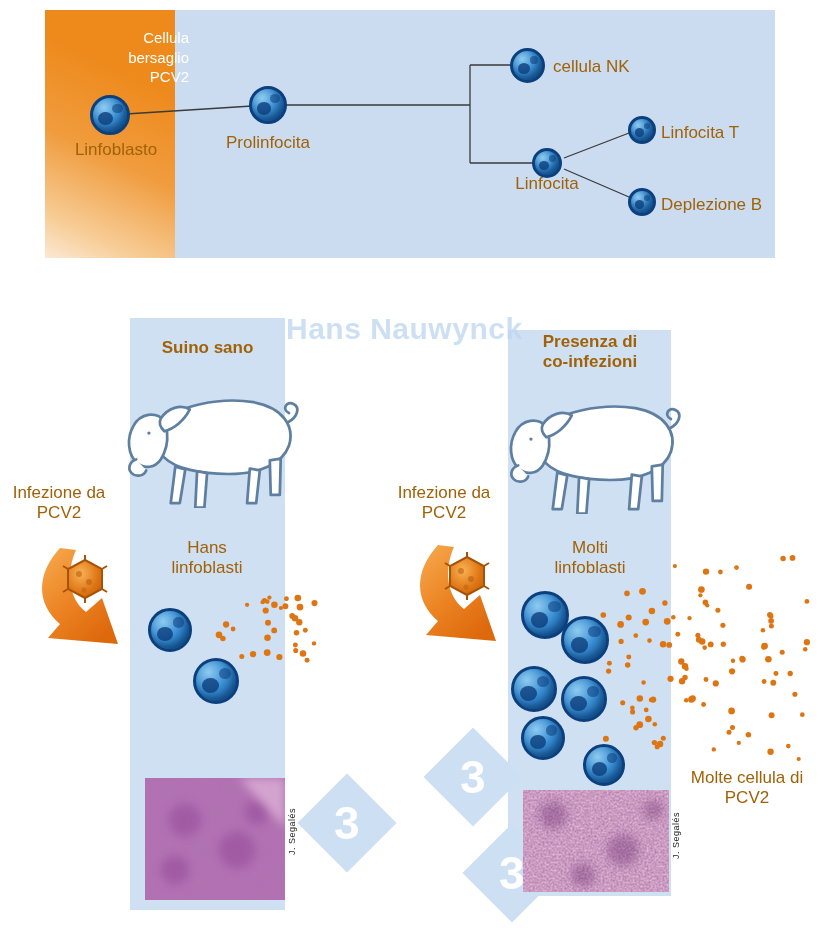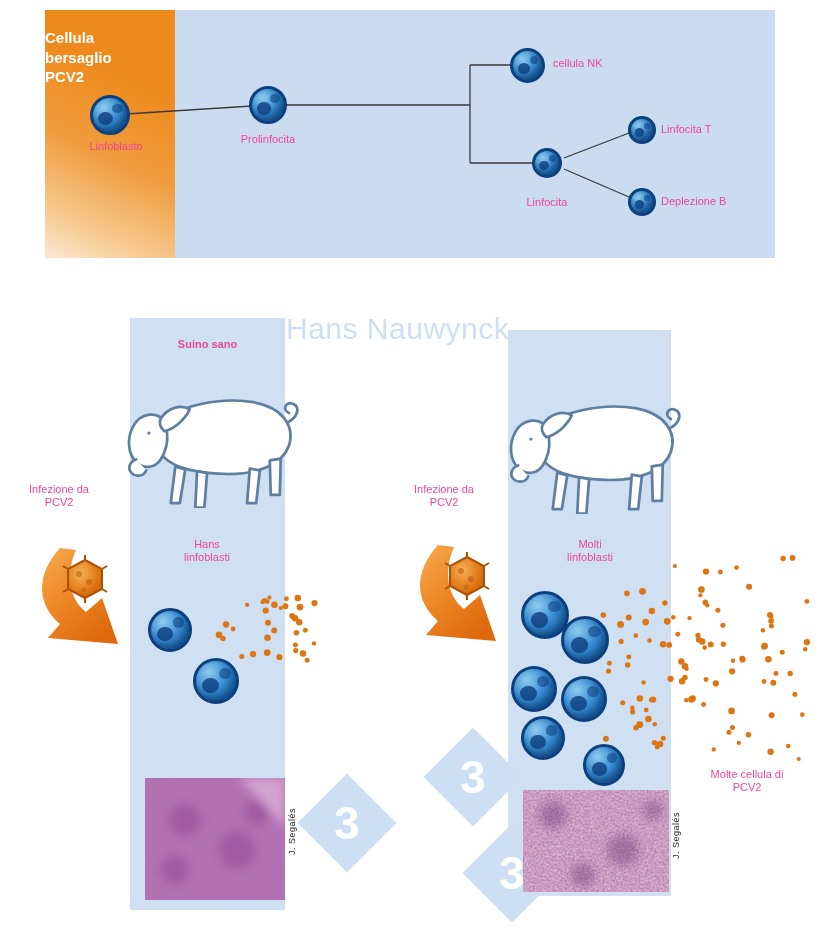--- a/index.html
+++ b/index.html
@@ -2,32 +2,32 @@
 <html><head>
 <meta charset="utf-8">
 <style>
   *{margin:0;padding:0;box-sizing:border-box}
   html,body{background:#fff}
   body{font-family:"Liberation Sans",sans-serif;color:#111}
   .page{position:relative;width:820px;height:939px;background:#fff;overflow:hidden}
   .pre{white-space:pre-line}
   .c{text-align:center}
   .b{font-weight:bold}
-  .lbl{position:absolute;font-size:11px;line-height:1.2;color:#ec4899;z-index:6}
+  .lbl{position:absolute;font-size:17px;line-height:1.2;color:#a16207;z-index:6}
   .band{position:absolute;background:#cfe0f3;z-index:1}
   .panel{position:absolute;background:#cbdcf1;z-index:1}
   .target-box{position:absolute;z-index:2;background:linear-gradient(205deg,#ee8a1c 28%,#f09c3e 58%,#f7cd97 86%,#fbe9d4 100%)}
-  .target-title{position:absolute;width:144px;padding-top:16px;text-align:left;font-size:15px;font-weight:bold;color:#fff;line-height:1.3;z-index:3}
+  .target-title{position:absolute;width:144px;padding-top:16px;text-align:right;font-size:15px;font-weight:normal;color:#fff;line-height:1.3;z-index:3}
   .cell{position:absolute;border-radius:50%;overflow:hidden;z-index:5;
         border:3px solid #0b3f7e;
         background:radial-gradient(circle at 32% 28%,#8ecbf0 0%,#3a8ed2 45%,#1b67ad 78%,#125699 100%);
         box-shadow:inset -3px -4px 7px rgba(6,40,80,.45)}
   .cell::before{content:"";position:absolute;left:16%;top:42%;width:42%;height:38%;border-radius:50%;background:#0c3d7c;opacity:.8}
   .cell::after{content:"";position:absolute;right:13%;top:17%;width:30%;height:27%;border-radius:50%;background:#0c3d7c;opacity:.55}
-  .watermark-author{position:absolute;font-size:30px;font-weight:normal;letter-spacing:.5px;color:#bdd6ef;opacity:.75;z-index:2}
+  .watermark-author{position:absolute;font-size:30px;font-weight:bold;letter-spacing:.5px;color:#bdd6ef;opacity:.75;z-index:2}
   .diamond{position:absolute;width:70px;height:70px;background:#cddff2;transform:rotate(45deg);
            display:flex;align-items:center;justify-content:center;z-index:2}
   .diamond span{transform:rotate(-45deg);color:#fff;font-weight:bold;font-size:46px;line-height:1}
   .credit{position:absolute;font-size:9px;color:#222;writing-mode:vertical-rl;transform:rotate(180deg);z-index:7;letter-spacing:.5px}
   .histology{position:absolute;z-index:6}
   svg.art{position:absolute;z-index:4}
   #dots-layer{position:absolute;left:0;top:0;z-index:3;pointer-events:none}
 </style>
 </head>
 <body>
@@ -85,39 +85,41 @@
   <div class="cell" style="left:90px;top:95px;width:40px;height:40px"></div>
   <div class="cell" style="left:249px;top:86px;width:38px;height:38px"></div>
   <div class="cell" style="left:510px;top:48px;width:35px;height:35px"></div>
   <div class="cell" style="left:532px;top:148px;width:30px;height:30px"></div>
   <div class="cell" style="left:628px;top:116px;width:28px;height:28px"></div>
   <div class="cell" style="left:628px;top:188px;width:28px;height:28px"></div>
 
   <div class="lbl c" style="left:45px;top:140px;width:142px">Linfoblasto</div>
   <div class="lbl c" style="left:203px;top:133px;width:130px">Prolinfocita</div>
   <div class="lbl" style="left:553px;top:57px">cellula NK</div>
-  <div class="lbl c" style="left:482px;top:196px;width:130px">Linfocita</div>
+  <div class="lbl c" style="left:482px;top:174px;width:130px">Linfocita</div>
   <div class="lbl" style="left:661px;top:123px">Linfocita T</div>
   <div class="lbl" style="left:661px;top:195px">Deplezione B</div>
 
   <div class="watermark-author" style="left:286px;top:312px">Hans Nauwynck</div>
   <div class="diamond" style="left:312px;top:788px">
       <span>3</span>
     </div>
   <div class="diamond" style="left:438px;top:742px">
       <span>3</span>
     </div>
   <div class="diamond" style="left:477px;top:838px">
       <span>3</span>
     </div>
 
   <div class="band" style="left:130px;top:318px;width:155px;height:592px"></div>
   <div class="band" style="left:508px;top:330px;width:163px;height:566px"></div>
 
   <div class="lbl b c" style="left:130px;top:338px;width:155px">Suino sano</div>
+  <div class="lbl b c pre" style="left:495px;top:332px;width:190px">Presenza di
+co-infezioni</div>
 
   <svg class="art" style="left:108px;top:380px" width="200" height="128" viewBox="0 0 220 140">
     <g fill="#ffffff" stroke="#5e7fa0" stroke-width="3" stroke-linejoin="round" stroke-linecap="round">
       <path fill="none" d="M198,46 c10,-5 14,-16 6,-20 c-8,-4 -13,6 -5,10"></path>
       <path d="M56,48 C74,28 124,18 160,24 C192,30 206,50 199,72 C192,92 166,103 132,103 C102,103 74,97 62,85 C52,75 49,60 56,48 Z"></path>
       <path d="M74,95 l-5,40 h10 l6,-37 z"></path>
       <path d="M98,100 l-2,40 h10 l3,-38 z"></path>
       <path d="M156,97 l-3,38 h10 l4,-36 z"></path>
       <path d="M178,88 l1,38 h10 l1,-40 z"></path>
       <path d="M62,44 C52,34 36,36 28,50 C20,64 22,82 32,91 C40,98 52,96 58,87 C63,79 66,68 65,58 C64,52 64,48 62,44 Z"></path>

